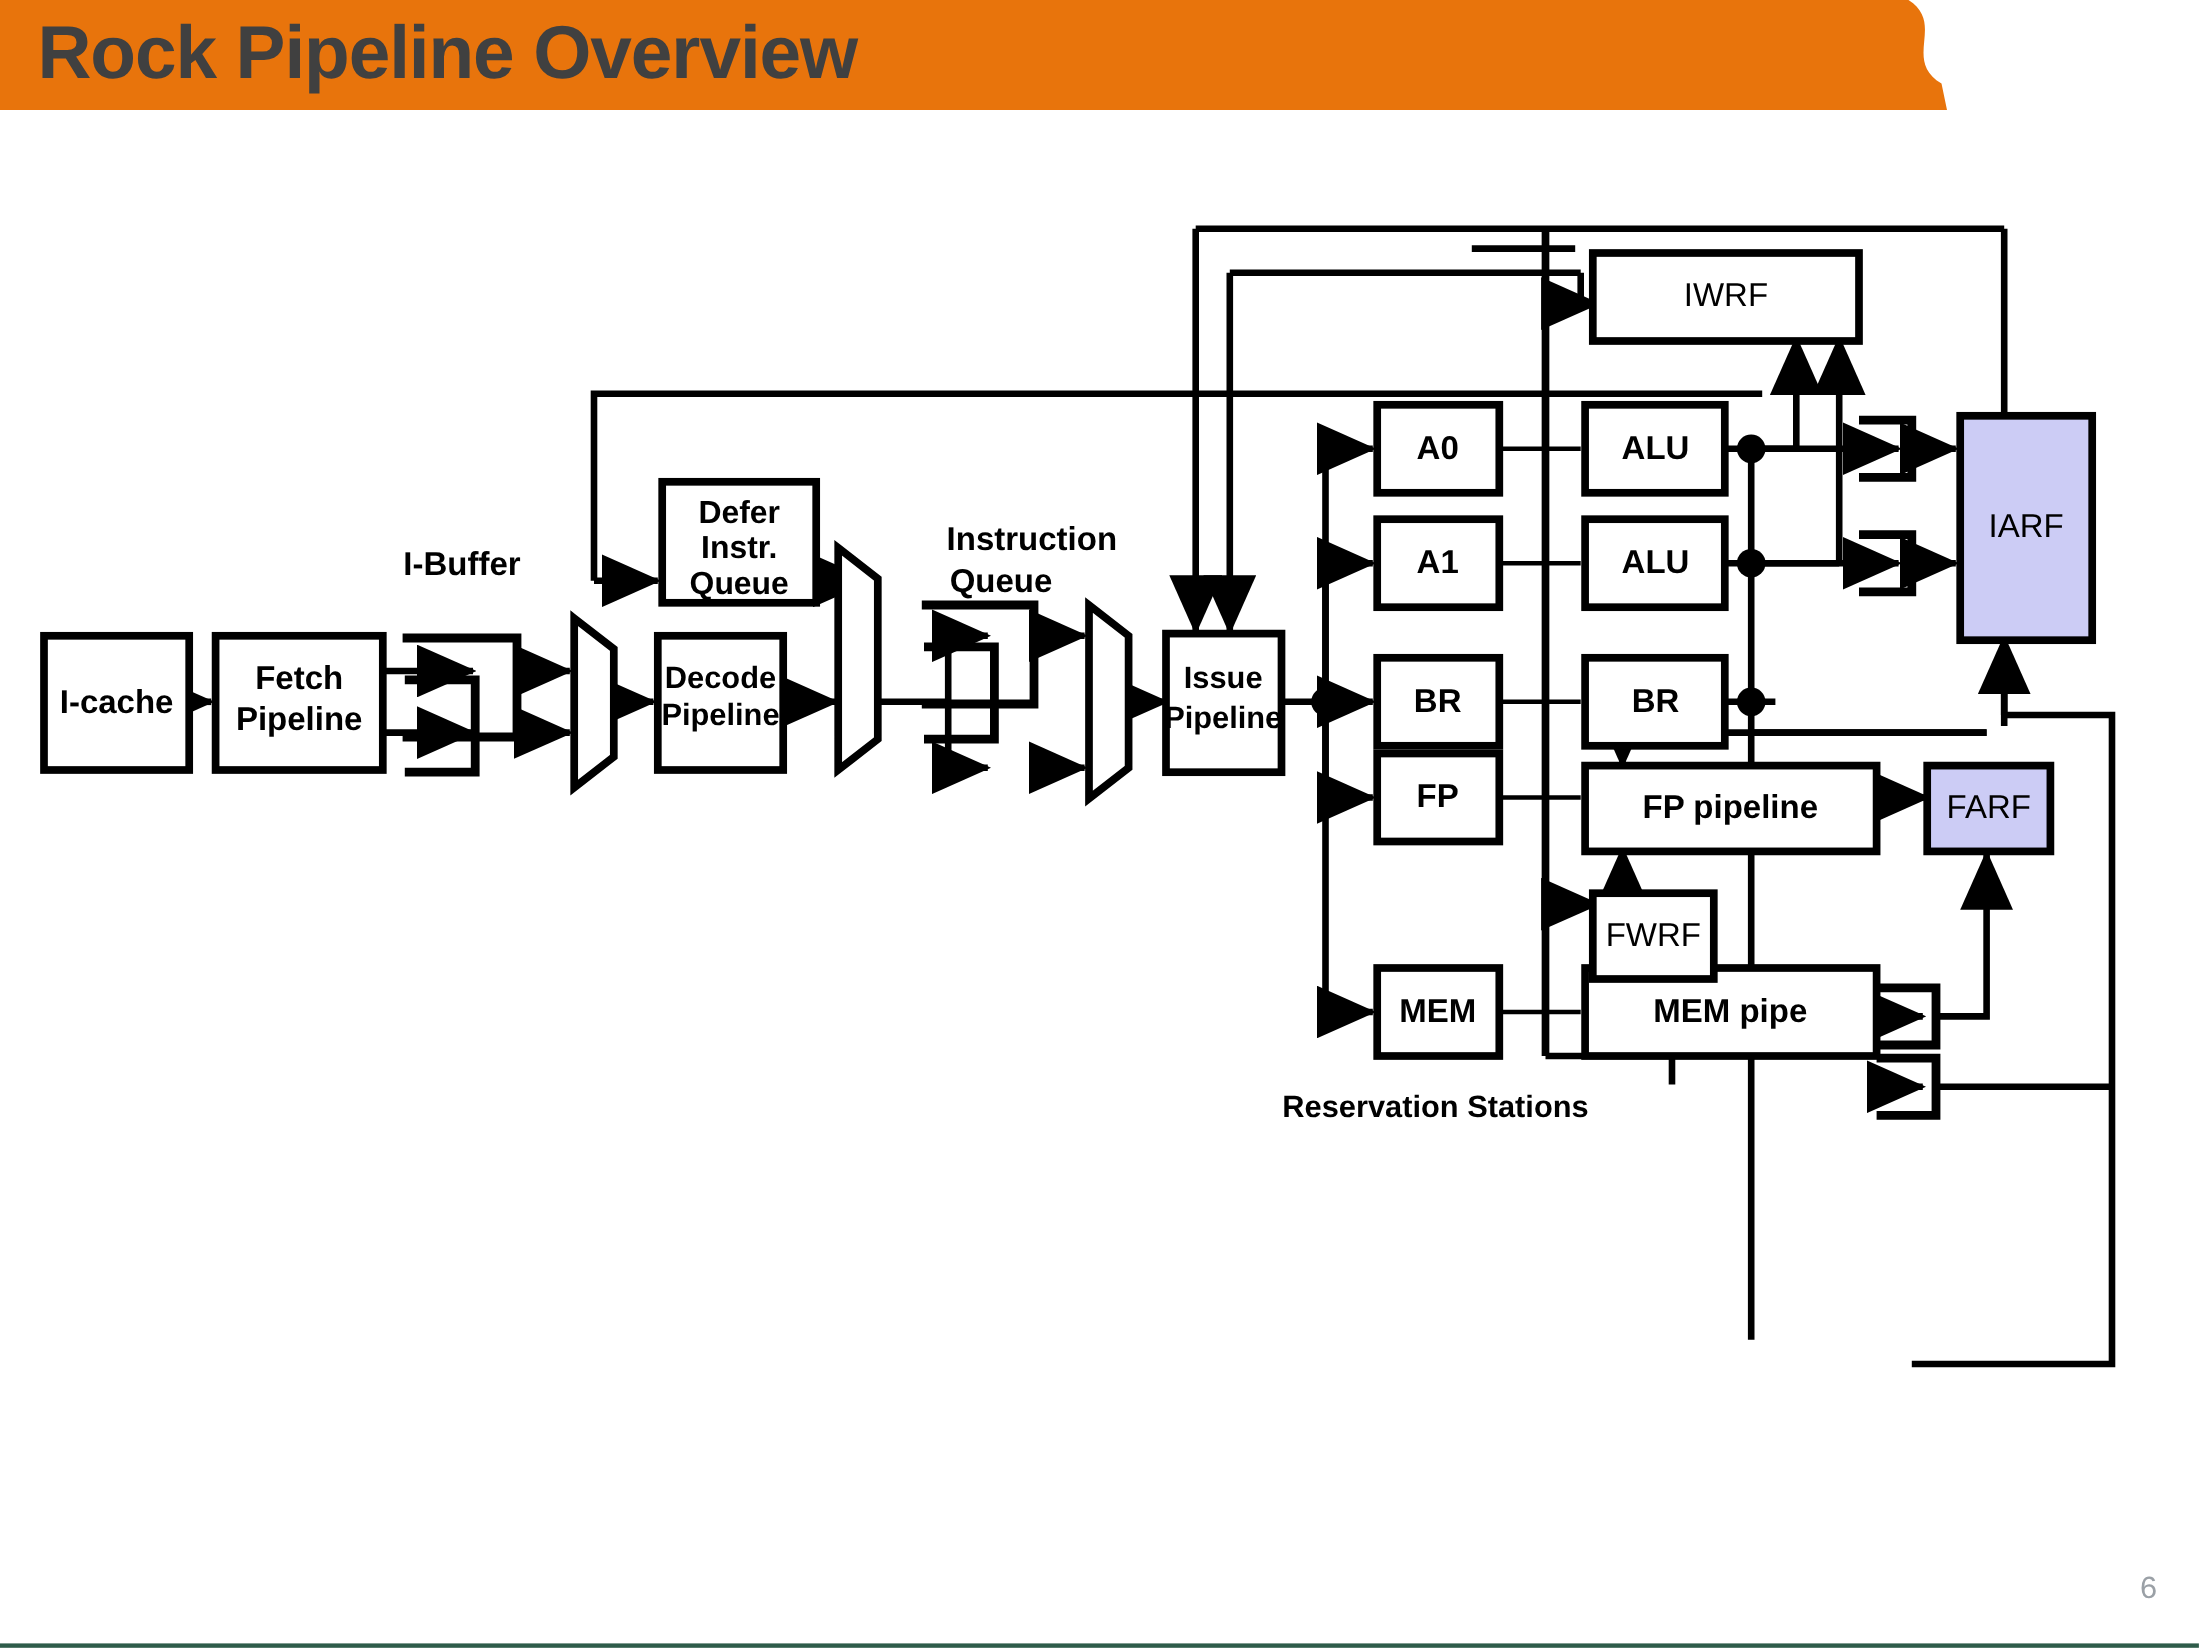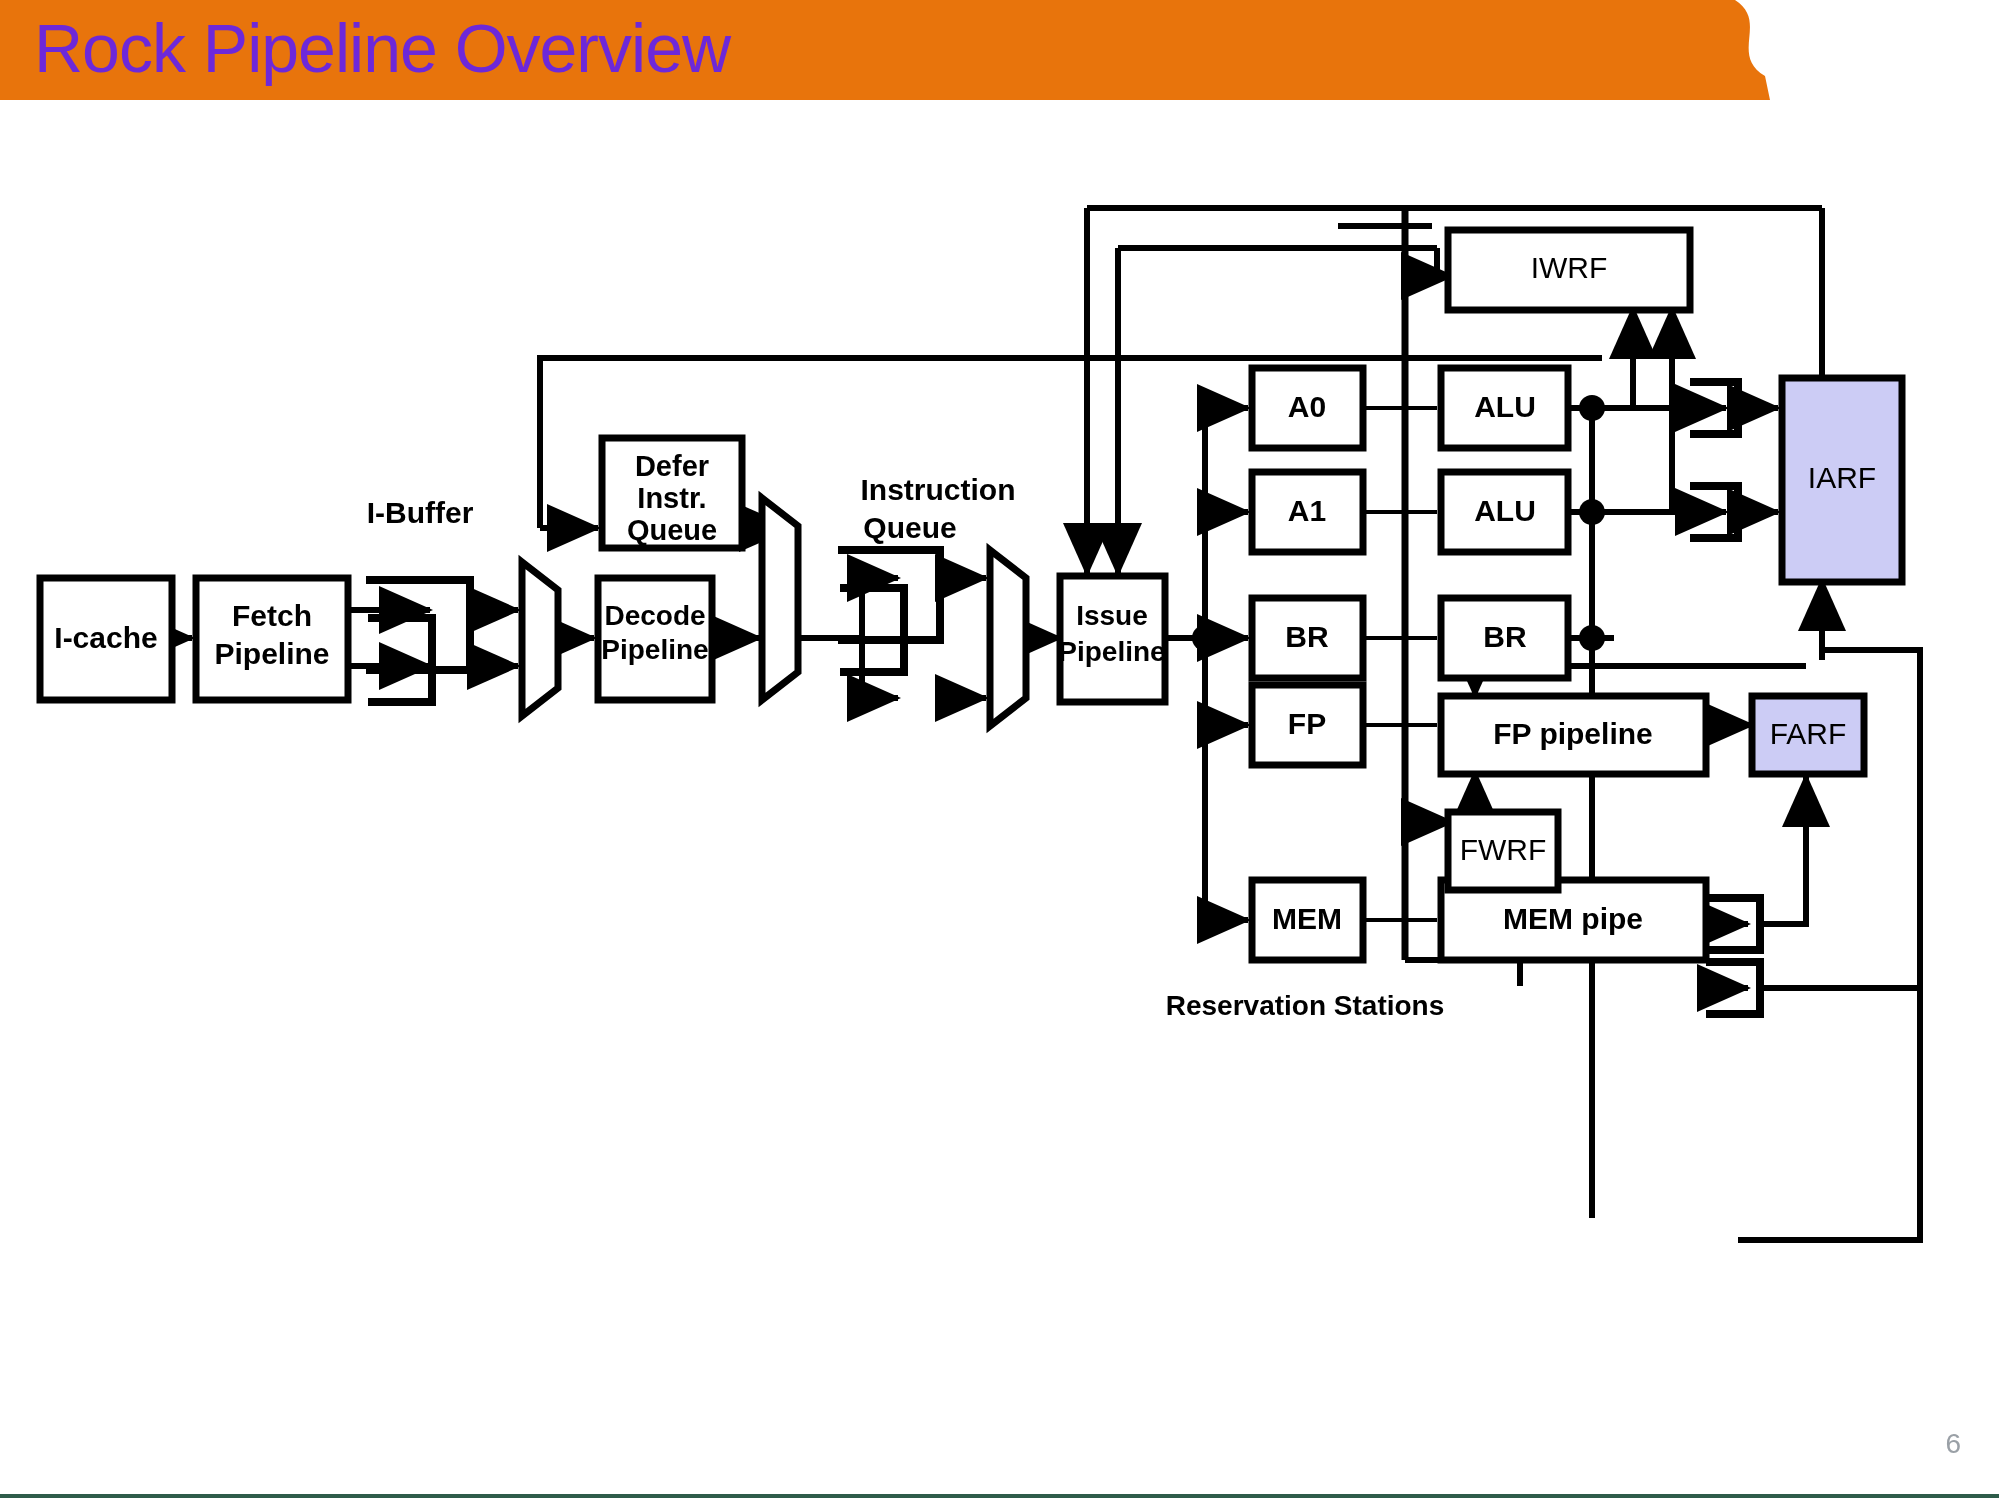--- a/index.html
+++ b/index.html
@@ -4,21 +4,21 @@
 <style>
   html,body{margin:0;padding:0;background:#ffffff;}
   body{width:1999px;height:1498px;position:relative;overflow:hidden;
        font-family:"Liberation Sans","DejaVu Sans",sans-serif;}
 
   
   #title-banner{position:absolute;left:0;top:0;width:1790px;height:100px;}
   #title-banner svg{position:absolute;left:0;top:0;}
   #slide-title{position:absolute;left:34px;top:2px;width:1300px;height:92px;
       display:flex;align-items:center;
-      font-size:68px;font-weight:normal;color:#6d28d9;letter-spacing:-1px;
+      font-size:68px;font-weight:bold;color:#404040;letter-spacing:-1px;
       white-space:nowrap;}
 
   
   #diagram{position:absolute;left:0;top:100px;width:1999px;height:1330px;}
   #diagram svg{position:absolute;left:0;top:0;}
 
   
   #page-number{position:absolute;right:38px;bottom:38px;
       font-size:28px;color:#9aa0a6;}
   #footer-rule{position:absolute;left:0;bottom:0;width:1999px;height:4px;

